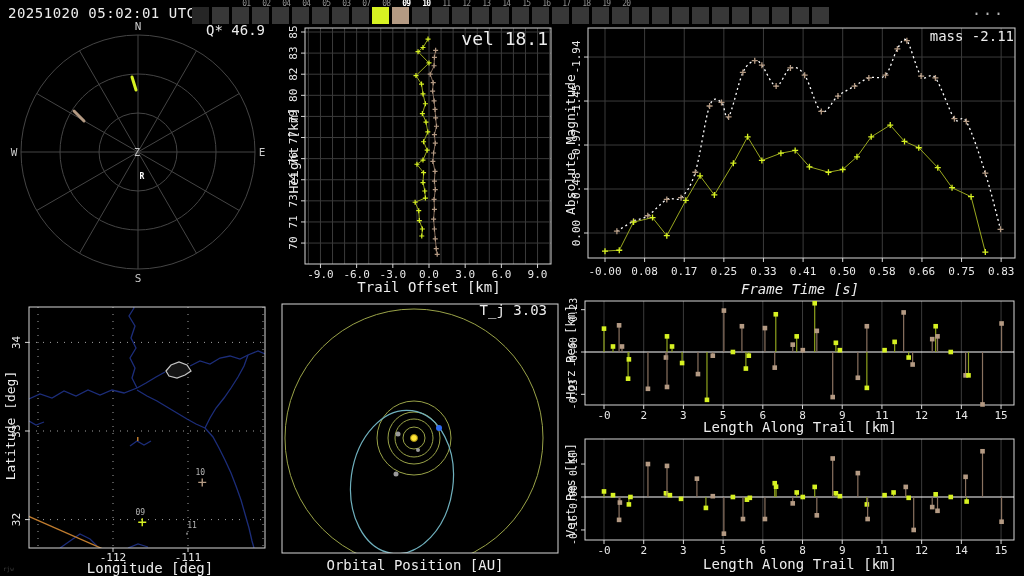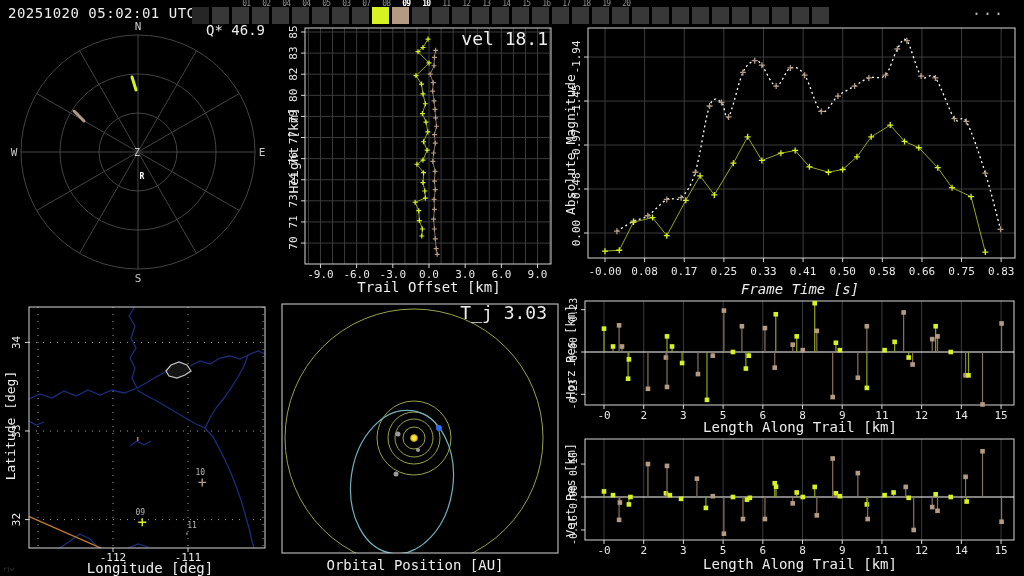--- a/index.html
+++ b/index.html
@@ -14,21 +14,21 @@
   #t-atmo{left:0px;top:278px;width:280px;font-size:14px;}
   #b-q{left:145px;top:22px;width:120px;font-size:14px;}
   #yl-height{left:233px;top:143px;width:120px;font-size:13px;}
   #b-vel{left:408px;top:28px;width:140px;font-size:18px;}
   #xl-trail{left:329px;top:279px;width:200px;font-size:14px;}
   #yl-mag{left:480px;top:137px;width:180px;font-size:13px;}
   #b-mass{left:842px;top:28px;width:172px;font-size:14px;}
   #xl-frame{left:700px;top:281px;width:200px;font-size:14px;font-style:italic;}
   #yl-lat{left:-60px;top:418px;width:140px;font-size:13px;}
   #xl-lon{left:50px;top:560px;width:200px;font-size:14px;}
-  #b-tj{left:407px;top:302px;width:140px;font-size:18px;}
+  #b-tj{left:407px;top:302px;width:140px;font-size:14px;}
   #t-orbit{left:315px;top:557px;width:200px;font-size:14px;}
   #yl-horz{left:512px;top:345px;width:118px;font-size:12px;}
   #xl-trail1{left:700px;top:419px;width:200px;font-size:14px;}
   #yl-vert{left:512px;top:483px;width:118px;font-size:12px;}
   #xl-trail2{left:700px;top:556px;width:200px;font-size:14px;}
   #wm{left:3px;top:565px;font-size:6px;color:#3c3c3c;}
   #frame-strip{position:absolute;left:192px;top:0;height:25px;width:700px;}
   .fcell{position:absolute;top:0;width:34px;height:25px;}
   .flabel{position:absolute;top:0;right:-4px;font-size:8px;line-height:8px;
           color:#8f8f8f;letter-spacing:-1px;}
@@ -760,20 +760,21 @@
     </div>
   <div id="ellipsis" class="olabel">...</div>
 
   <div id="b-q" class="olabel right">Q* 46.9</div>
 
   <div id="yl-height" class="olabel center rot">Height [km]</div>
   <div id="b-vel" class="olabel right">vel 18.1</div>
   <div id="xl-trail" class="olabel center">Trail Offset [km]</div>
 
   <div id="yl-mag" class="olabel center rot">Absolute Magnitude</div>
+  <div id="b-mass" class="olabel right">mass -2.11</div>
   <div id="xl-frame" class="olabel center">Frame Time [s]</div>
 
   <div id="yl-lat" class="olabel center rot">Latitude [deg]</div>
   <div id="xl-lon" class="olabel center">Longitude [deg]</div>
   <div id="wm" class="olabel">rjw</div>
 
   <div id="b-tj" class="olabel right">T_j 3.03</div>
   <div id="t-orbit" class="olabel center">Orbital Position [AU]</div>
 
   <div id="yl-horz" class="olabel center rot">Horz Res [km]</div>

